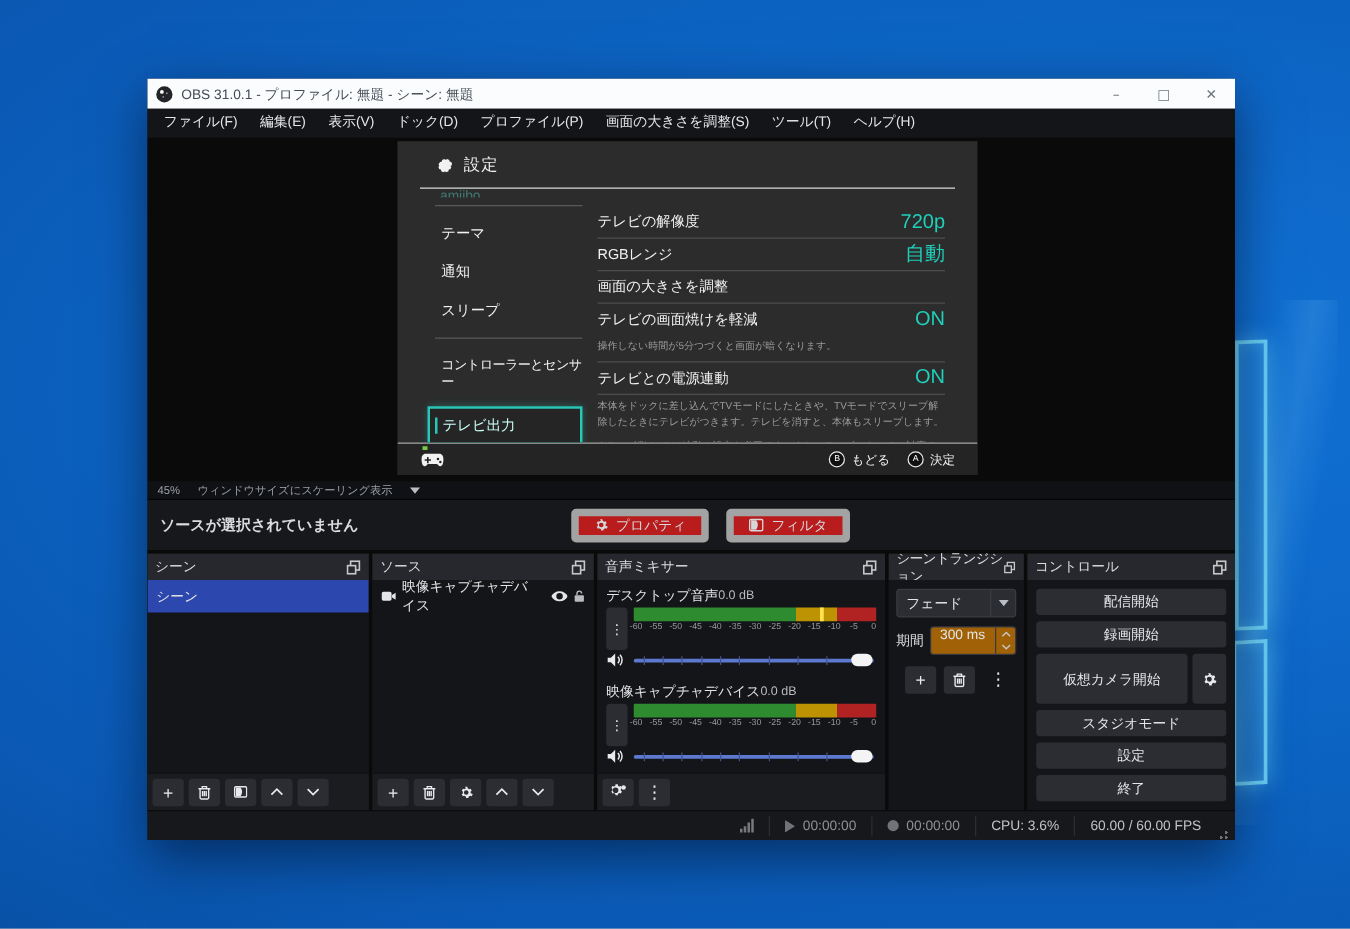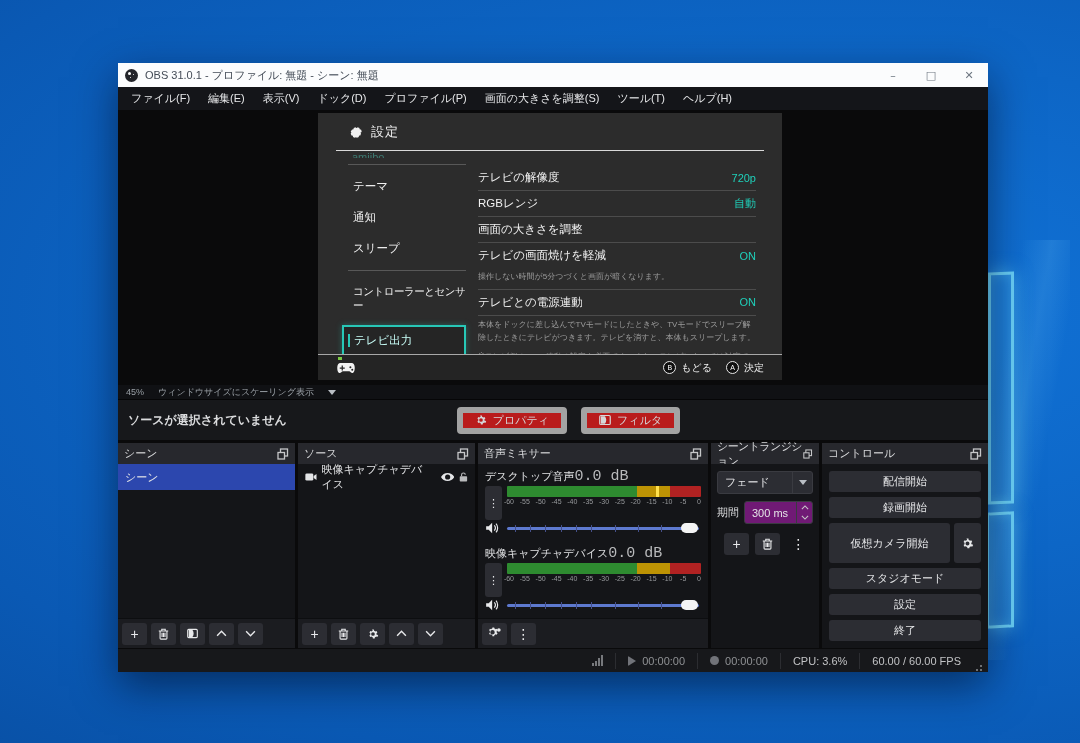--- a/index.html
+++ b/index.html
@@ -46,21 +46,21 @@
   .sw-cut-item { color:#3f7b72; font-size:11px; height:7px; overflow:hidden; margin-left:4px; }
   .sw-divider { height:1px; background:#585858; width:118px; margin:6px 0; }
   .sw-side-item { font-size:11.5px; color:#f2f2f2; padding:8px 0 8px 5px; }
   .sw-side-item.small { font-size:10.5px; letter-spacing:-0.5px; }
   .sw-selected { border:2px solid #27c8b7; background:#252525; margin:4px 0 2px -6px; width:124px;
     padding:6px 0 6px 10px; position:relative; color:#c9fff9; box-shadow:0 0 6px rgba(39,200,183,.35); }
   .sw-selected::before { content:""; position:absolute; left:4px; top:7px; bottom:7px; width:2px; background:#27c8b7; }
   .sw-content { flex:1; padding:14px 26px 0 12px; }
   .sw-row { display:flex; align-items:center; justify-content:space-between; height:25px; }
   .sw-row .lab { font-size:11.5px; }
-  .sw-row .val { font-size:11px; color:#1fd0ba;margin-left:33px; }
+  .sw-row .val { font-size:16px; color:#1fd0ba;margin-left:33px; }
   .sw-line { height:1px; background:#4c4c4c; }
   .sw-desc { font-size:8px; color:#9c9c9c; line-height:1.6; padding:3px 0 5px; }
   .sw-cutoff { font-size:8px; color:#8a8a8a; height:9px; overflow:hidden; padding-top:2px; }
   .sw-footer { height:26px; flex:none; background:#242424; border-top:1px solid #a8a8a8;
     display:flex; align-items:center; padding:0 18px; }
   .sw-pad { position:relative; }
   .sw-pad .green-dot { position:absolute; left:2px; top:-4px; width:4px; height:3px; background:#7ac943; }
   .sw-foot-right { margin-left:auto; display:flex; align-items:center; gap:14px; }
   .sw-btn-hint { display:flex; align-items:center; gap:5px; font-size:10px; color:#f0f0f0; }
   .sw-circle { width:13px; height:13px; border-radius:50%; background:#101010; border:1px solid #e8e8e8;
@@ -93,21 +93,21 @@
     display:flex; align-items:center; gap:4px; padding:0 4px; }
   .tool-btn { width:25px; height:22px; background:#2c2d33; border-radius:3px; display:flex; align-items:center;
     justify-content:center; color:#e8e9eb; font-size:14px; }
   .list-row { height:26px; display:flex; align-items:center; padding:0 7px; gap:5px; font-size:11px; color:#e4e5e7; }
   .list-row.selected { background:#2c47ae; }
 
   
   .mix-ch { padding:5px 7px 0 7px; }
   .mix-top { display:flex; justify-content:flex-start; align-items:center; height:15px; }
   .mix-name { font-size:11px; color:#e2e3e5; }
-  .mix-db { font-size:15px; color:#b9babc;font-family:Liberation Mono, monospace; }
+  .mix-db { font-size:10px; color:#b9babc; }
   .mix-mid { display:flex; gap:5px; margin-top:2px; }
   .dots-btn { width:17px; height:34px; background:#2c2d33; border-radius:3px; color:#e8e9eb;
     display:flex; align-items:center; justify-content:center; font-size:11px; font-family:"DejaVu Sans",sans-serif; letter-spacing:0; }
   .meter-col { flex:1; }
   .meter { height:11px; border-radius:1px; position:relative;
     background:linear-gradient(to right,#2e8b30 0%,#2e8b30 67%,#bd9304 67%,#bd9304 84%,#b12222 84%,#b12222 100%); }
   .meter .peak { position:absolute; top:0; bottom:0; width:3px; background:#ffe14d; }
   .ticks { position:relative; height:10px; margin-top:1px; }
   .ticks span { position:absolute; transform:translateX(-50%); font-size:7px; color:#97999c; top:0; }
   .mix-bottom { display:flex; align-items:center; gap:6px; margin-top:1px; padding-right:2px; }
@@ -118,22 +118,22 @@
   .vol-handle { position:absolute; top:2px; width:17px; height:10px; background:#f4f4f4; border-radius:5px; }
 
   
   .tr-body { padding:7px 6px; }
   .tr-select { height:23px; background:#2c2d33; border:1px solid #3a3b41; border-radius:3px; display:flex;
     align-items:center; font-size:11px; color:#e4e5e7; }
   .tr-select .txt { padding-left:7px; flex:1; }
   .tr-select .dd { width:20px; height:100%; border-left:1px solid #3a3b41; display:flex; align-items:center; justify-content:center; }
   .tr-row { display:flex; align-items:center; margin-top:7px; gap:5px; }
   .tr-label { font-size:11px; color:#d9dadc; flex:none; }
-  .spinbox { flex:1; height:23px; background:#701a75; border:1px solid #3a3b41; border-radius:3px;
-    display:flex; align-items:center; font-size:11px; color:#e4e5e7; }
+  .spinbox { flex:1; height:23px; background:#a16207; border:1px solid #3a3b41; border-radius:3px;
+    display:flex; font-size:11px; color:#e4e5e7; }
   .spinbox .txt { flex:1; padding-left:7px; }
   .spin-arrows { width:16px; height:100%; border-left:1px solid #3a3b41; display:flex; flex-direction:column; }
   .spin-arrows div { flex:1; display:flex; align-items:center; justify-content:center; }
   .tr-btns { display:flex; justify-content:flex-end; gap:6px; margin-top:9px; padding-right:2px; }
 
   
   .ctl-body { padding:7px; display:flex; flex-direction:column; gap:5px; }
   .ctl-row { display:flex; gap:4px; }
   .ctl-btn { flex:1; height:40px; background:#2c2d33; border-radius:3px; display:flex; align-items:center;
     justify-content:center; font-size:11px; color:#e6e7e9; }

